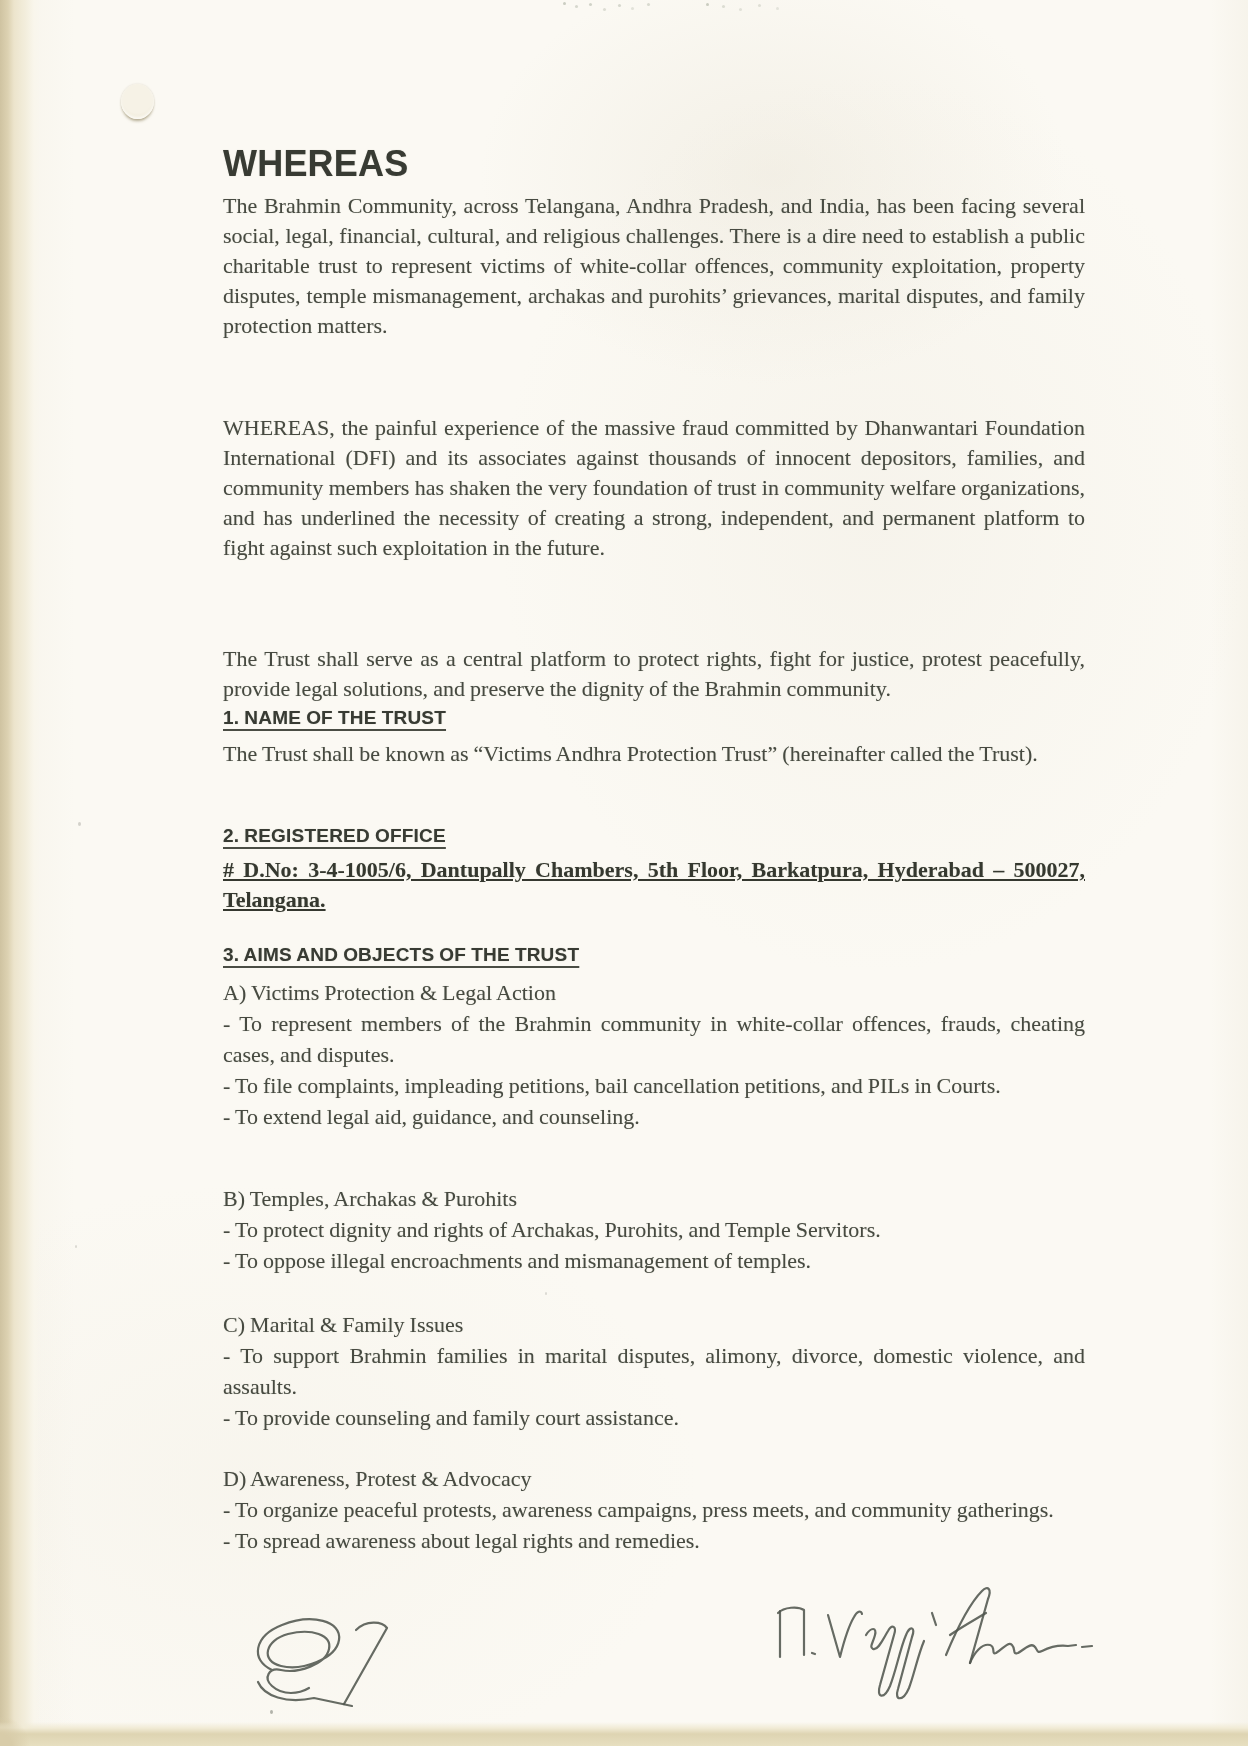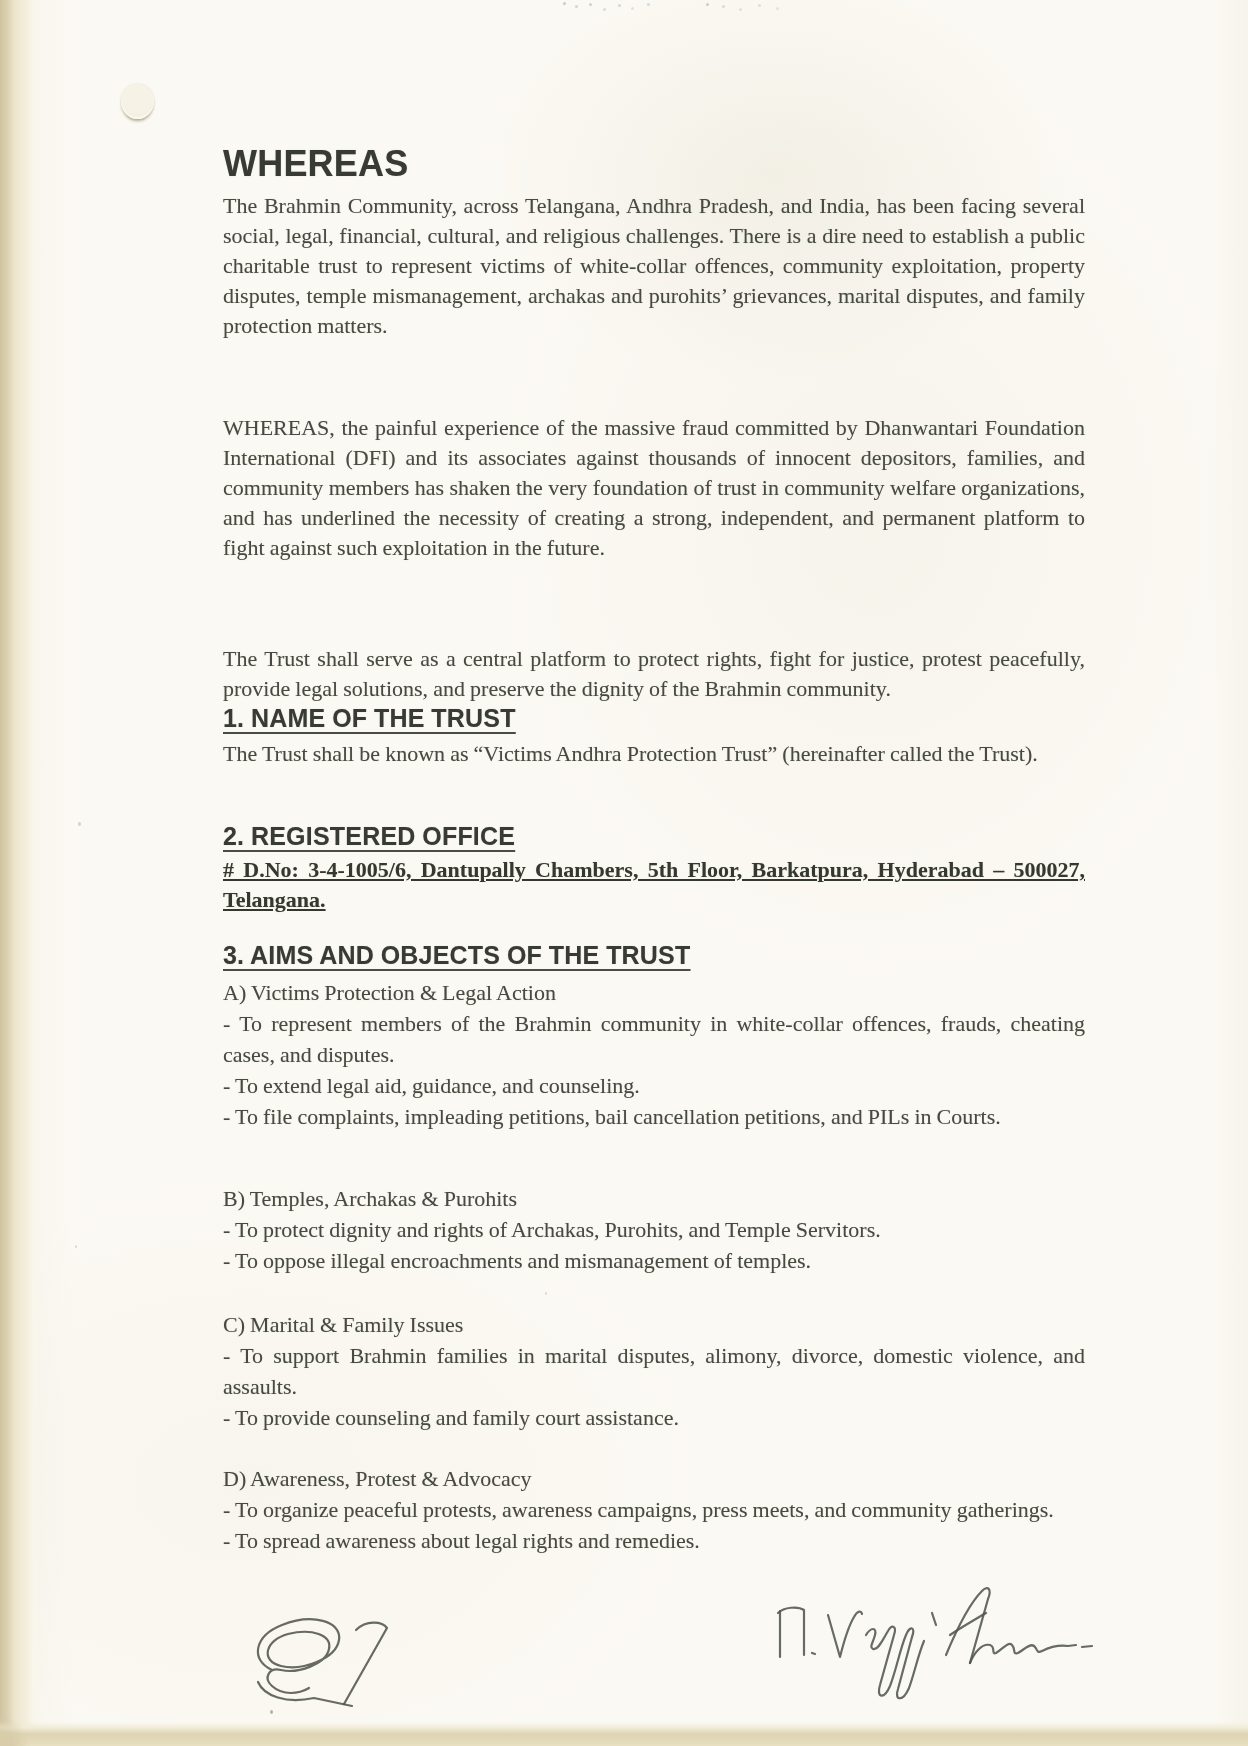--- a/index.html
+++ b/index.html
@@ -34,21 +34,21 @@
   .dot-d{left:545px;top:1292px;width:2px;height:3px;background:rgba(120,120,110,.25);}
 
   
   .blk{position:absolute;left:223px;width:862px;margin:0;
        color:#474a41;font-size:22px;line-height:30px;
        text-shadow:0 0 1px rgba(115,125,105,.35);word-spacing:-0.4px;}
   .just{text-align:justify;text-align-last:left;}
   .h-sans{font-family:"Liberation Sans","DejaVu Sans",sans-serif;font-weight:700;
           color:#383b33;letter-spacing:.2px;text-shadow:0 0 1px rgba(100,110,95,.4);}
   .h-main{font-size:36px;line-height:32px;}
-  .h-sec{font-size:25px;line-height:30px;text-decoration:underline;
+  .h-sec{font-size:19px;line-height:30px;text-decoration:underline;
          text-decoration-thickness:2px;text-underline-offset:5px;text-decoration-color:#4a4d44;}
   .bold-addr{font-weight:700;color:#35382f;text-decoration:underline;}
   .items p{margin:0;line-height:31px;}
   .grp-title{line-height:31px;}
 
   .sig{position:absolute;}
   .sig path{fill:none;stroke:#51564e;stroke-width:2.2;stroke-linecap:round;stroke-linejoin:round;opacity:.88;}
 </style>
 </head>
 <body>
@@ -79,22 +79,22 @@
   <p class="blk just" style="top:739px">The Trust shall be known as “Victims Andhra Protection Trust” (hereinafter called the Trust).</p>
 
   <h2 class="blk h-sans h-sec" style="top:821px">2. REGISTERED OFFICE</h2>
   <p class="blk just bold-addr" style="top:855px"># D.No: 3-4-1005/6, Dantupally Chambers, 5th Floor, Barkatpura, Hyderabad – 500027, Telangana.</p>
 
   <h2 class="blk h-sans h-sec" style="top:940px">3. AIMS AND OBJECTS OF THE TRUST</h2>
 
   <p class="blk grp-title" style="top:977px">A) Victims Protection &amp; Legal Action</p>
   <div class="blk items just" style="top:1008px">
     <p>- To represent members of the Brahmin community in white-collar offences, frauds, cheating cases, and disputes.</p>
+    <p>- To file complaints, impleading petitions, bail cancellation petitions, and PILs in Courts.</p>
     <p>- To extend legal aid, guidance, and counseling.</p>
-    <p>- To file complaints, impleading petitions, bail cancellation petitions, and PILs in Courts.</p>
   </div>
 
   <p class="blk grp-title" style="top:1183px">B) Temples, Archakas &amp; Purohits</p>
   <div class="blk items just" style="top:1214px">
     <p>- To protect dignity and rights of Archakas, Purohits, and Temple Servitors.</p>
     <p>- To oppose illegal encroachments and mismanagement of temples.</p>
   </div>
 
   <p class="blk grp-title" style="top:1309px">C) Marital &amp; Family Issues</p>
   <div class="blk items just" style="top:1340px">

